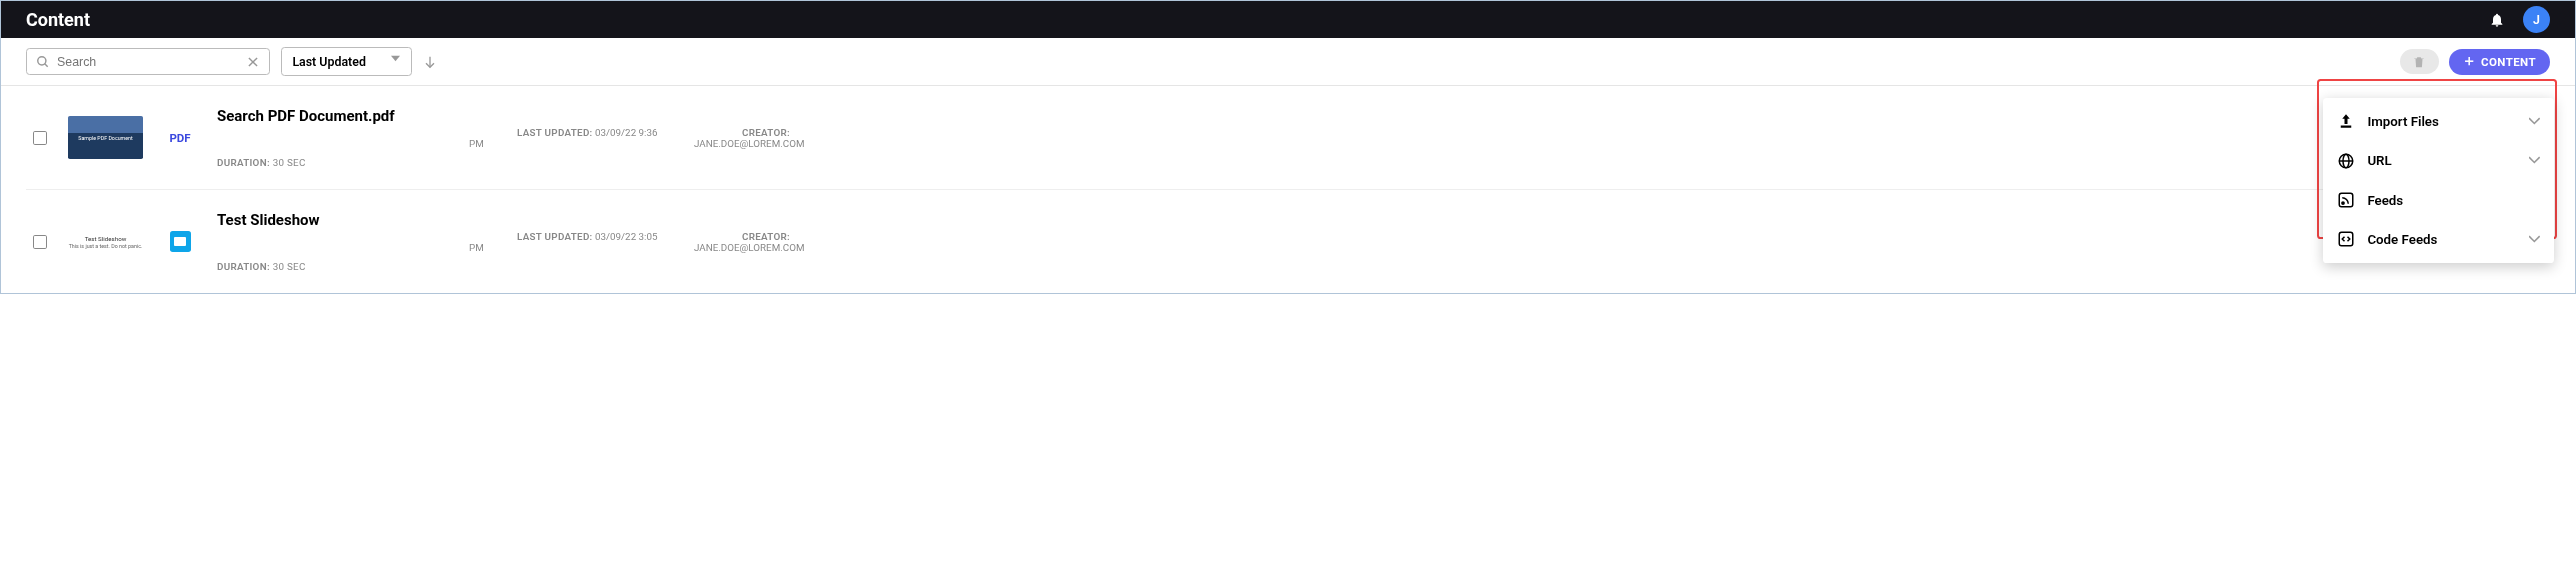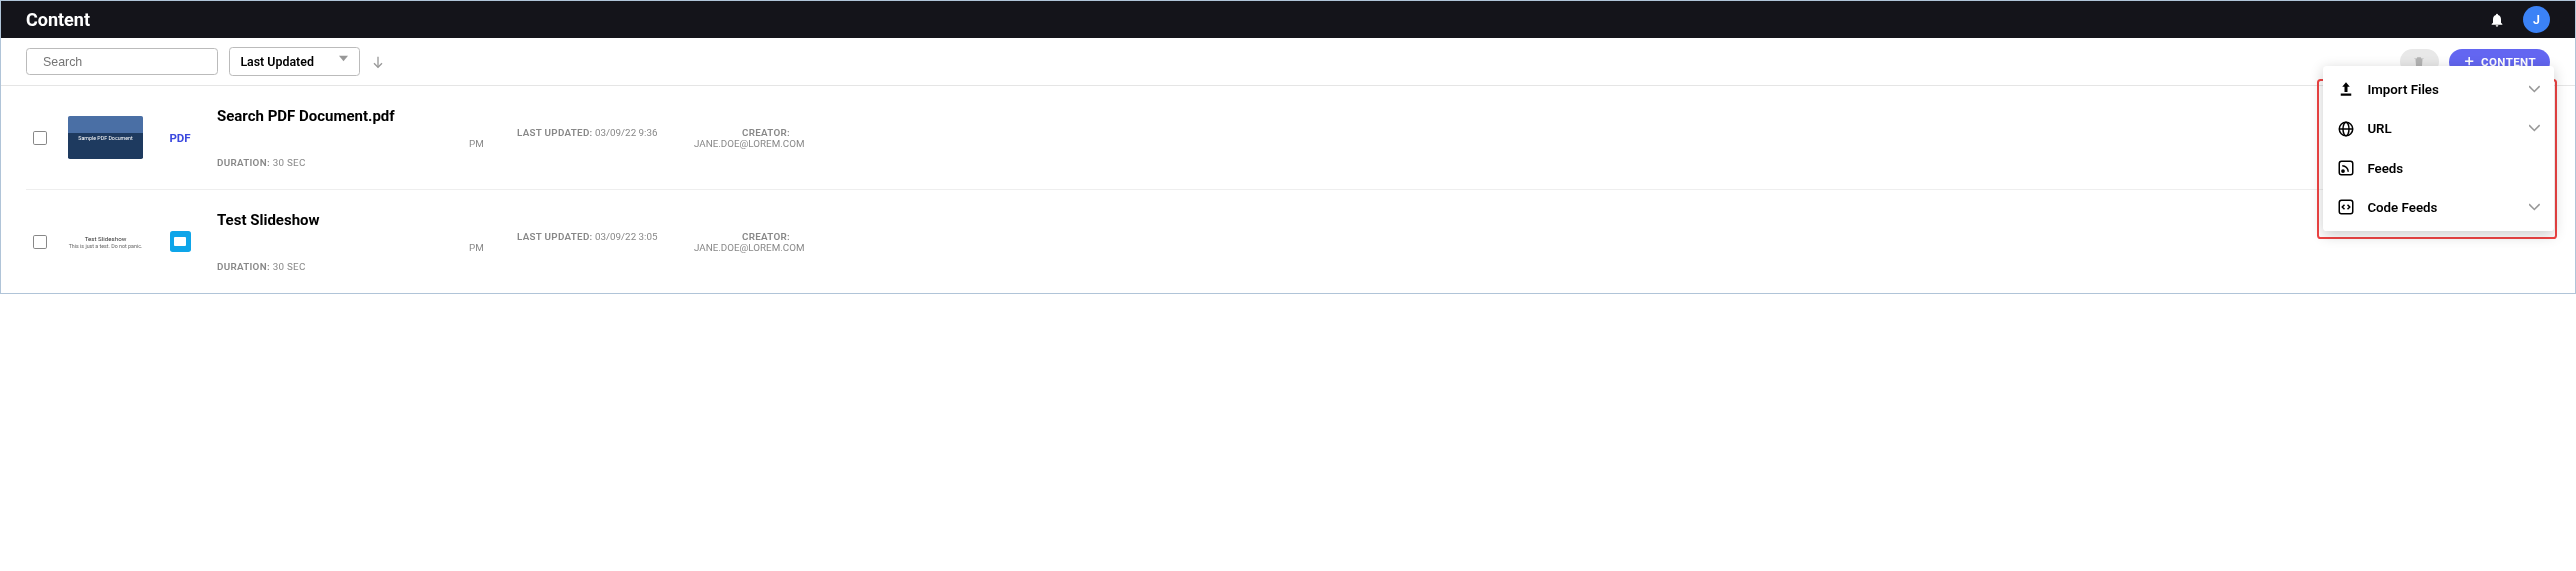--- a/index.html
+++ b/index.html
@@ -5,36 +5,36 @@
     * { margin: 0; padding: 0; box-sizing: border-box; }
     body { font-family: -apple-system, BlinkMacSystemFont, 'Segoe UI', Roboto, Arial, sans-serif; background: #fff; border: 1.8px solid #b0c4d8; }
     
     .header { background: #14141a; color: #fff; display: flex; align-items: center; padding: 0 25px; height: 37px; }
     .header-title { font-size: 18px; font-weight: 700; flex: 1; }
     .header-right { display: flex; align-items: center; gap: 18px; }
     .bell-icon { width: 16px; height: 16px; }
     .avatar { width: 27px; height: 27px; border-radius: 50%; background: #3b82f6; color: #fff; display: flex; align-items: center; justify-content: center; font-weight: 600; font-size: 12.4px; }
     
     .toolbar { display: flex; align-items: center; padding: 9px 25px; gap: 10.7px; border-bottom: 0.9px solid #e5e5e5; position: relative; }
-    .search-box { display: flex; align-items: center; border: 0.9px solid #bbb; border-radius: 3.6px; padding: 5.3px 9px; width: 192px; gap: 7px; }
+    .search-box { display: flex; align-items: center; border: 0.9px solid #bbb; border-radius: 3.6px; padding: 5.3px 9px; width: 244px; gap: 7px; }
     .search-box input { border: none; outline: none; flex: 1; font-size: 12.4px; color: #666; }
     .search-icon { width: 14px; height: 14px; opacity: 0.6; }
     .clear-icon { width: 14px; height: 14px; opacity: 0.6; cursor: pointer; }
     
     .sort-box { display: flex; align-items: flex-start; border: 0.9px solid #bbb; border-radius: 3.6px; padding: 6.2px 10.7px; font-size: 12.4px; font-weight: 600; cursor: pointer; gap: 25px; }
     .chevron-down-sm { width: 9px; height: 9px; opacity: 0.6; }
     .sort-dir { width: 16px; height: 16px; opacity: 0.6; cursor: pointer; }
     
     .toolbar-spacer { flex: 1; }
     .trash-btn { background: #e8e8e8; border-radius: 14px; padding: 5.3px 12.4px; display: flex; align-items: center; cursor: pointer; }
     .trash-icon { width: 14px; height: 14px; opacity: 0.4; }
     .content-btn { background: #6366f1; color: #fff; border-radius: 14px; padding: 6.2px 14px; display: flex; align-items: center; gap: 5.3px; font-size: 11.5px; font-weight: 700; letter-spacing: 0.4px; cursor: pointer; }
     .plus-icon { width: 12.4px; height: 12.4px; }
     
-    .dropdown { position: absolute; right: 21px; top: 28px; background: #fff; box-shadow: 0 3.6px 14px rgba(0,0,0,0.2); border-radius: 3.6px; width: 231px; z-index: 10; padding: 3.6px 0; }
+    .dropdown { position: absolute; right: 21px; top: 60px; background: #fff; box-shadow: 0 3.6px 14px rgba(0,0,0,0.2); border-radius: 3.6px; width: 231px; z-index: 10; padding: 3.6px 0; }
     .dropdown-item { display: flex; align-items: center; padding: 10.7px 14px; gap: 12.4px; cursor: pointer; font-weight: 600; font-size: 13.3px; }
     .dropdown-item .dd-label { flex: 1; }
     .dd-icon { width: 18px; height: 18px; }
     .dd-chevron { width: 10.7px; height: 10.7px; opacity: 0.6; }
     .highlight-box { position: absolute; right: 18px; top: 41px; width: 240px; height: 160px; border: 2.7px solid #ef4444; border-radius: 3.6px; pointer-events: none; z-index: 9; }
     
     .list { padding: 0 25px; }
     .list-item { display: flex; align-items: center; padding: 21px 0; border-bottom: 0.9px solid #eee; gap: 21px; position: relative; }
     .checkbox { width: 14px; height: 14px; border: 1.8px solid #888; border-radius: 1.8px; cursor: pointer; margin-left: 7px; }
     .thumb { width: 75px; height: 43px; display: flex; flex-direction: column; align-items: center; justify-content: center; font-size: 6.2px; text-align: center; }

